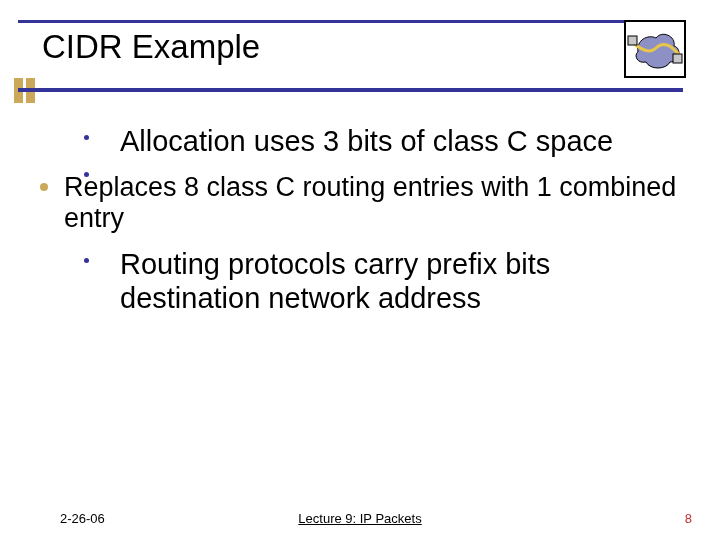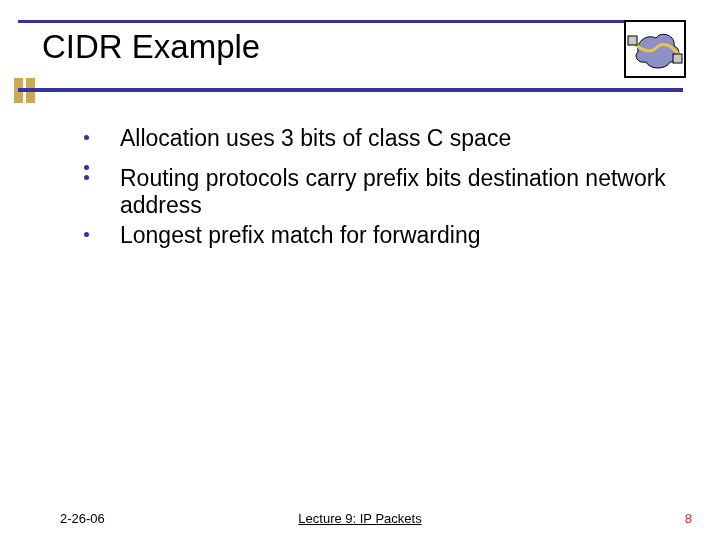--- a/index.html
+++ b/index.html
@@ -89,21 +89,21 @@
     top: 11px;
     width: 8px;
     height: 8px;
     border-radius: 50%;
     background: #cca85a;
   }
   .b2 {
     position: relative;
     padding-left: 36px;
     margin-left: 44px;
-    font-size: 23px;
+    font-size: 29px;
     line-height: 1.15;
     margin-bottom: 4px;
   }
   .b2 .dot2 {
     position: absolute;
     left: 0;
     top: 10px;
     width: 5px;
     height: 5px;
     border-radius: 50%;
@@ -165,29 +165,29 @@
     <div class="group">
       <div class="b2">
         <span class="dot2"></span>
         <span>Allocation uses 3 bits of class C space</span>
       </div>
       <div class="b2">
         <span class="dot2"></span>
       </div>
     </div>
 
+    <div class="b1">
+      <span class="dot"></span>
+      <span>Replaces 8 class C routing entries with 1 combined entry</span>
+    </div>
 
     <div class="group">
       <div class="b2">
         <span class="dot2"></span>
         <span>Routing protocols carry prefix bits destination network address</span>
-      </div>
-      <div class="b2">
-        <span class="dot2"></span>
-        <span>Longest prefix match for forwarding</span>
       </div>
     </div>
 
   </div>
 
   <div class="footer">
     <span class="date">2-26-06</span>
     <span class="center">Lecture 9: IP Packets</span>
     <span class="num">8</span>
   </div>

